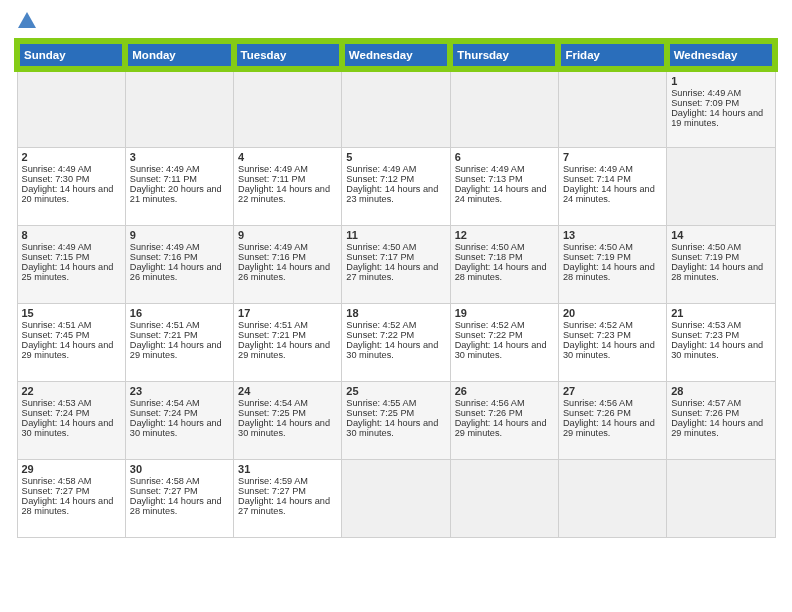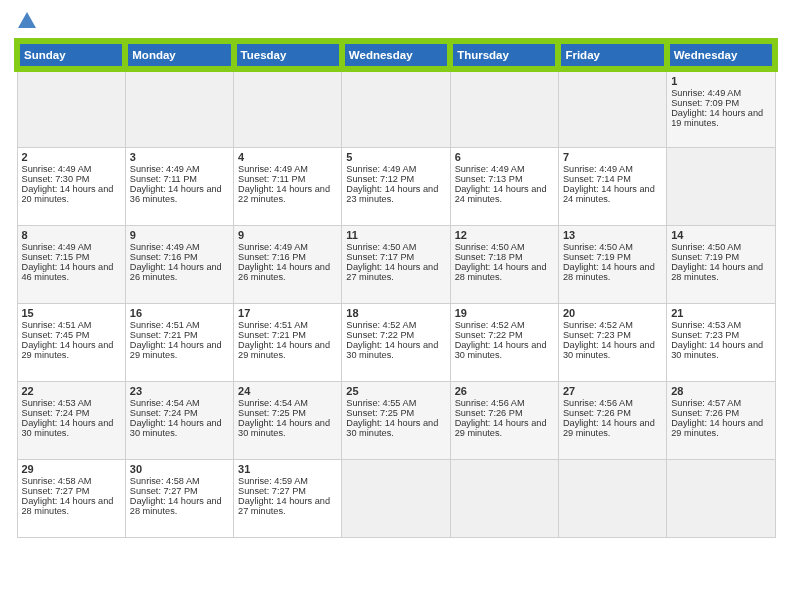--- a/index.html
+++ b/index.html
@@ -149,21 +149,21 @@
           <td>
             <span class="day-num">2</span>
             <div>Sunrise: 4:49 AM</div>
             <div>Sunset: 7:30 PM</div>
             <div>Daylight: 14 hours and 20 minutes.</div>
           </td>
           <td>
             <span class="day-num">3</span>
             <div>Sunrise: 4:49 AM</div>
             <div>Sunset: 7:11 PM</div>
-            <div>Daylight: 14 hours and 36 minutes.</div>
+            <div>Daylight: 20 hours and 21 minutes.</div>
           </td>
           <td>
             <span class="day-num">4</span>
             <div>Sunrise: 4:49 AM</div>
             <div>Sunset: 7:11 PM</div>
             <div>Daylight: 14 hours and 22 minutes.</div>
           </td>
           <td>
             <span class="day-num">5</span>
             <div>Sunrise: 4:49 AM</div>
@@ -182,21 +182,21 @@
             <div>Sunset: 7:14 PM</div>
             <div>Daylight: 14 hours and 24 minutes.</div>
           </td>
           <td class="cell-empty"></td>
         </tr>
         <tr>
           <td>
             <span class="day-num">8</span>
             <div>Sunrise: 4:49 AM</div>
             <div>Sunset: 7:15 PM</div>
-            <div>Daylight: 14 hours and 46 minutes.</div>
+            <div>Daylight: 14 hours and 25 minutes.</div>
           </td>
           <td>
             <span class="day-num">9</span>
             <div>Sunrise: 4:49 AM</div>
             <div>Sunset: 7:16 PM</div>
             <div>Daylight: 14 hours and 26 minutes.</div>
           </td>
           <td>
             <span class="day-num">9</span>
             <div>Sunrise: 4:49 AM</div>

